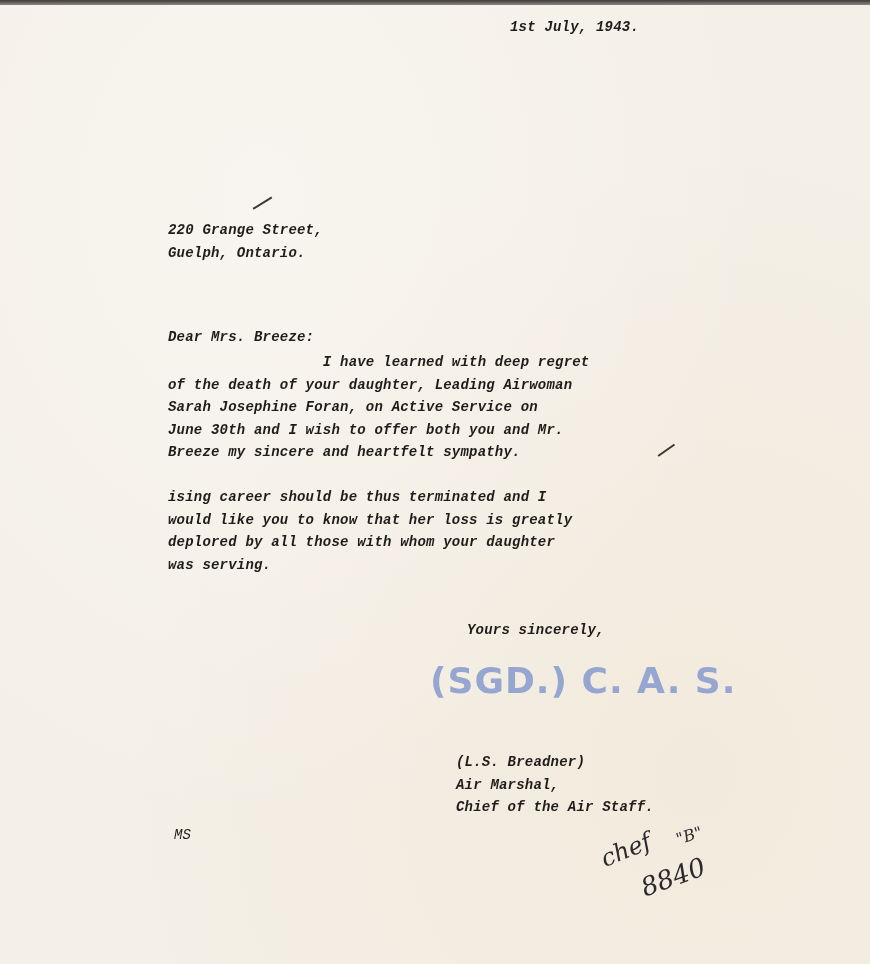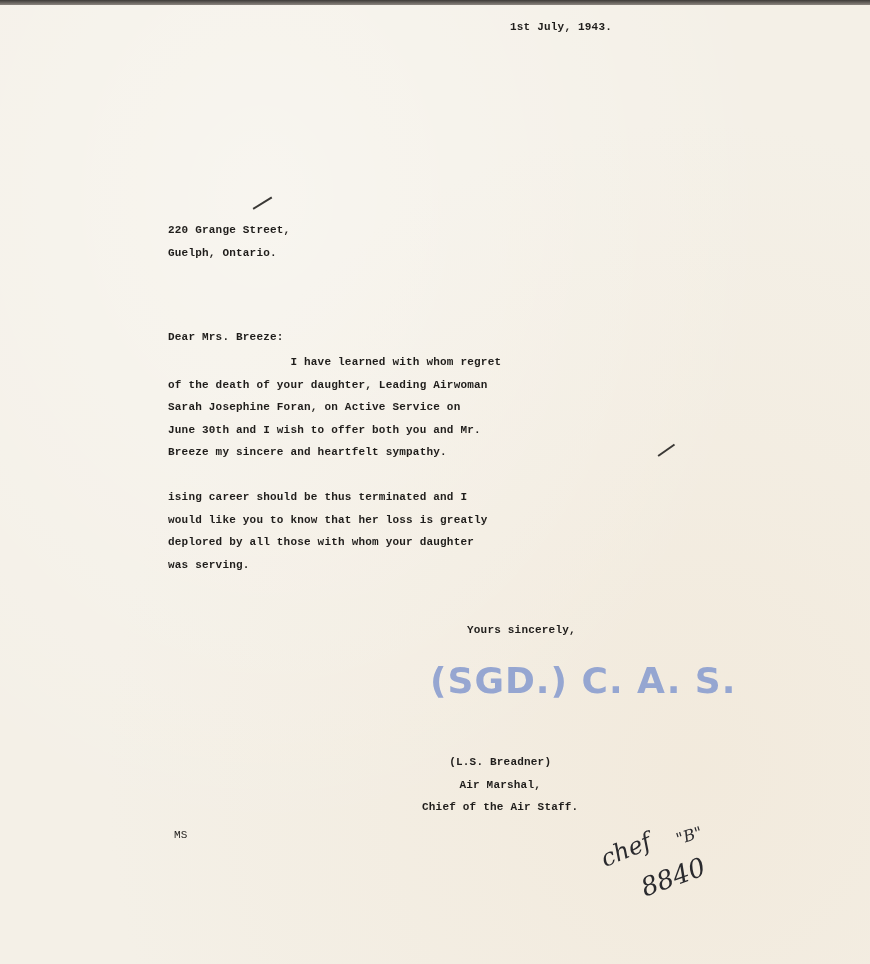--- a/index.html
+++ b/index.html
@@ -16,33 +16,34 @@
     }
     .paper {
       position: absolute; left: 0; top: 5px; width: 870px; height: 959px;
       background:
         radial-gradient(ellipse at 30% 20%, rgba(255,255,255,0.35), transparent 60%),
         radial-gradient(ellipse at 80% 80%, rgba(240,228,210,0.5), transparent 60%),
         #f4f0e7;
     }
     .typed {
       position: absolute;
-      font-size: 11px;
+      font-size: 14px;
       font-weight: bold;
       line-height: 22.5px;
       white-space: pre;
       letter-spacing: 0.2px;
+      font-style: italic;
     }
     .date { left: 510px; top: 16px; }
     .addr { left: 168px; top: 219px; }
     .salutation { left: 168px; top: 310px; margin-top: 16px; }
     .para1 { left: 168px; top: 351px; }
     .para2 { left: 168px; top: 486px; }
     .closing { left: 467px; top: 619px; }
-    .sig-block { left: 422px; top: 751px; text-align: center; }
+    .sig-block { left: 456px; top: 751px; }
     .initials { left: 174px; top: 824px; font-weight: normal; }
     .stamp {
       position: absolute; left: 430px; top: 660px;
       font-family: "DejaVu Sans", "Liberation Sans", sans-serif;
       font-weight: bold; font-size: 36px;
       color: #8c9fd0; opacity: 0.9; letter-spacing: 1px;
       white-space: pre;
     }
     .handwriting {
       position: absolute;
@@ -67,21 +68,21 @@
 <div class="paper"></div>
 
 <div class="typed date">1st July, 1943.</div>
 
 <div class="tick tick1"></div>
 
 <div class="typed addr"><div>220 Grange Street,</div><div>Guelph, Ontario.</div></div>
 
 <div class="typed salutation">Dear Mrs. Breeze:</div>
 
-<div class="typed para1"><div>                  I have learned with whom regret</div><div>of the death of your daughter, Leading Airwoman</div><div>Sarah Josephine Foran, on Active Service on</div><div>June 30th and I wish to offer both you and Mr.</div><div>Breeze my sincere and heartfelt sympathy.</div></div>
+<div class="typed para1"><div>                  I have learned with deep regret</div><div>of the death of your daughter, Leading Airwoman</div><div>Sarah Josephine Foran, on Active Service on</div><div>June 30th and I wish to offer both you and Mr.</div><div>Breeze my sincere and heartfelt sympathy.</div></div>
 
 <div class="tick tick2"></div>
 
 <div class="typed para2"><div>ising career should be thus terminated and I</div><div>would like you to know that her loss is greatly</div><div>deplored by all those with whom your daughter</div><div>was serving.</div></div>
 
 <div class="typed closing">Yours sincerely,</div>
 
 <div class="stamp">(SGD.) C. A. S.</div>
 
 <div class="typed sig-block"><div>(L.S. Breadner)</div><div>Air Marshal,</div><div>Chief of the Air Staff.</div></div>

